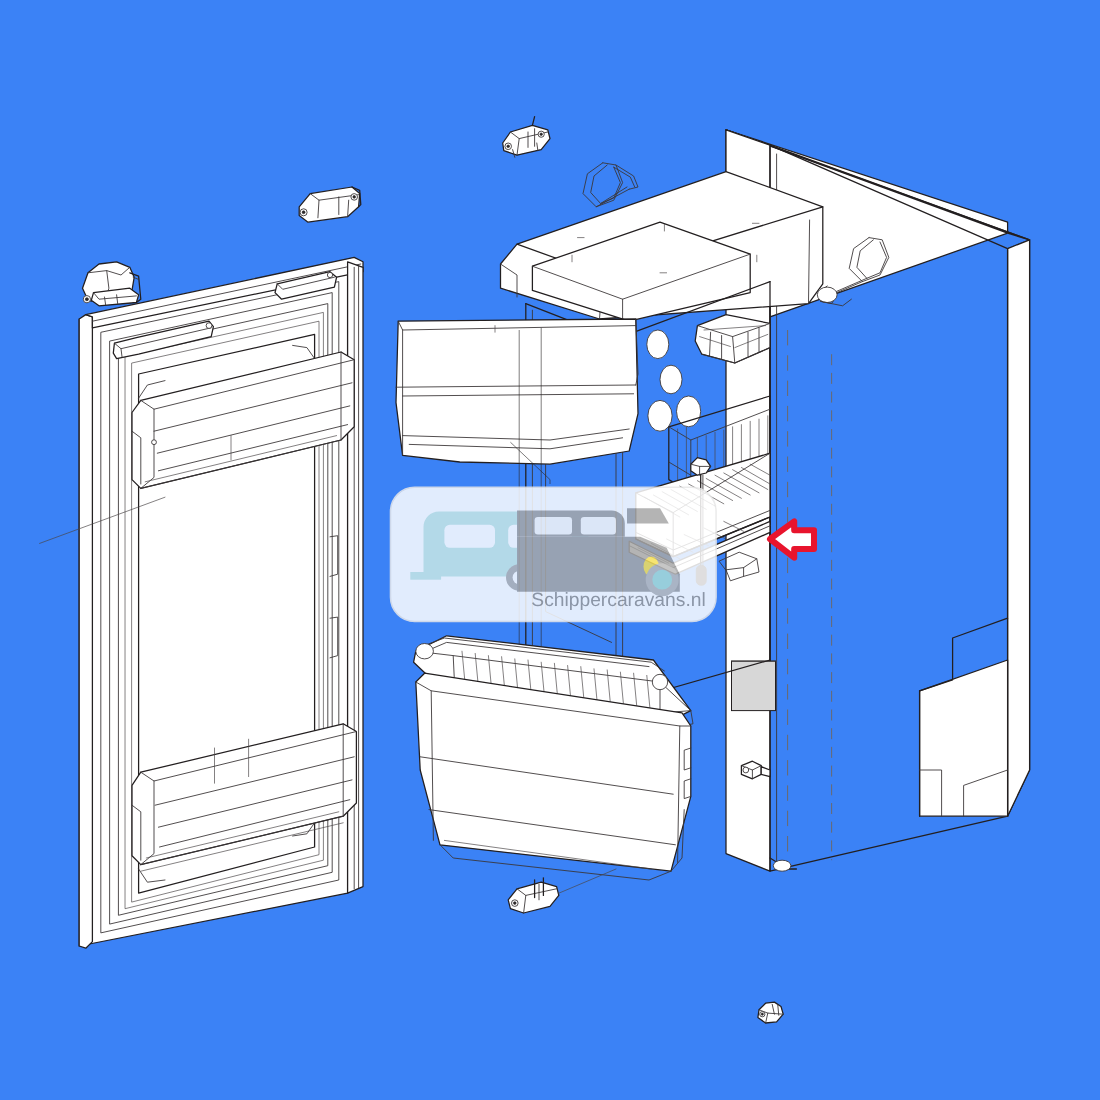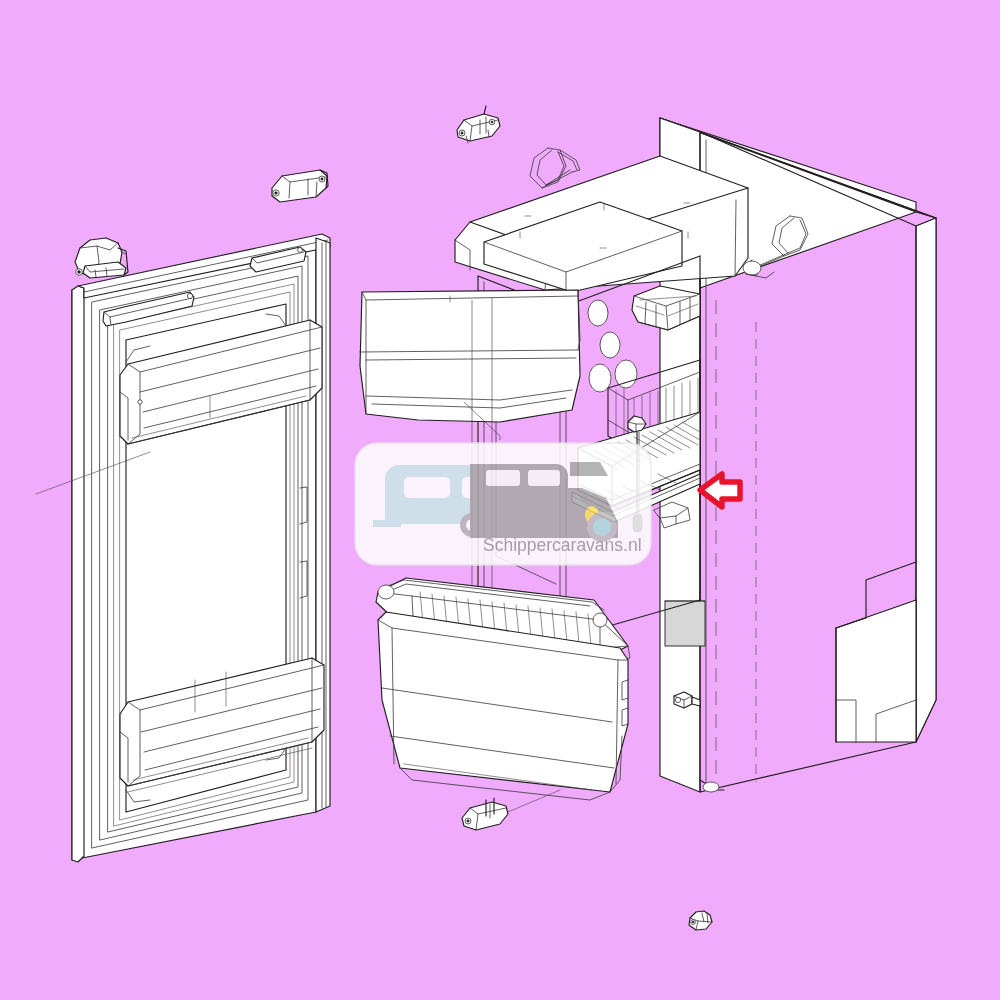--- a/index.html
+++ b/index.html
@@ -1,19 +1,19 @@
 <!DOCTYPE html>
 <html><head>
 <meta charset="utf-8">
 <title>Parts Diagram</title>
 <style>
   html,body{margin:0;padding:0;background:#ffffff;}
   body{width:1000px;height:1000px;overflow:hidden;
        font-family:"Liberation Sans", sans-serif;}
-  #stage{position:relative;width:1000px;height:1000px;background:#f0abfc;}
+  #stage{position:relative;width:1000px;height:1000px;background:#3b82f6;}
   #stage svg{position:absolute;left:0;top:0;}
   .wm-text{font-family:"Liberation Sans", sans-serif;font-weight:400;}
 </style>
 </head>
 <body>
 
 <div id="stage">
 
 <svg width="1000" height="1000" viewBox="0 0 1000 1000">
   <defs>

